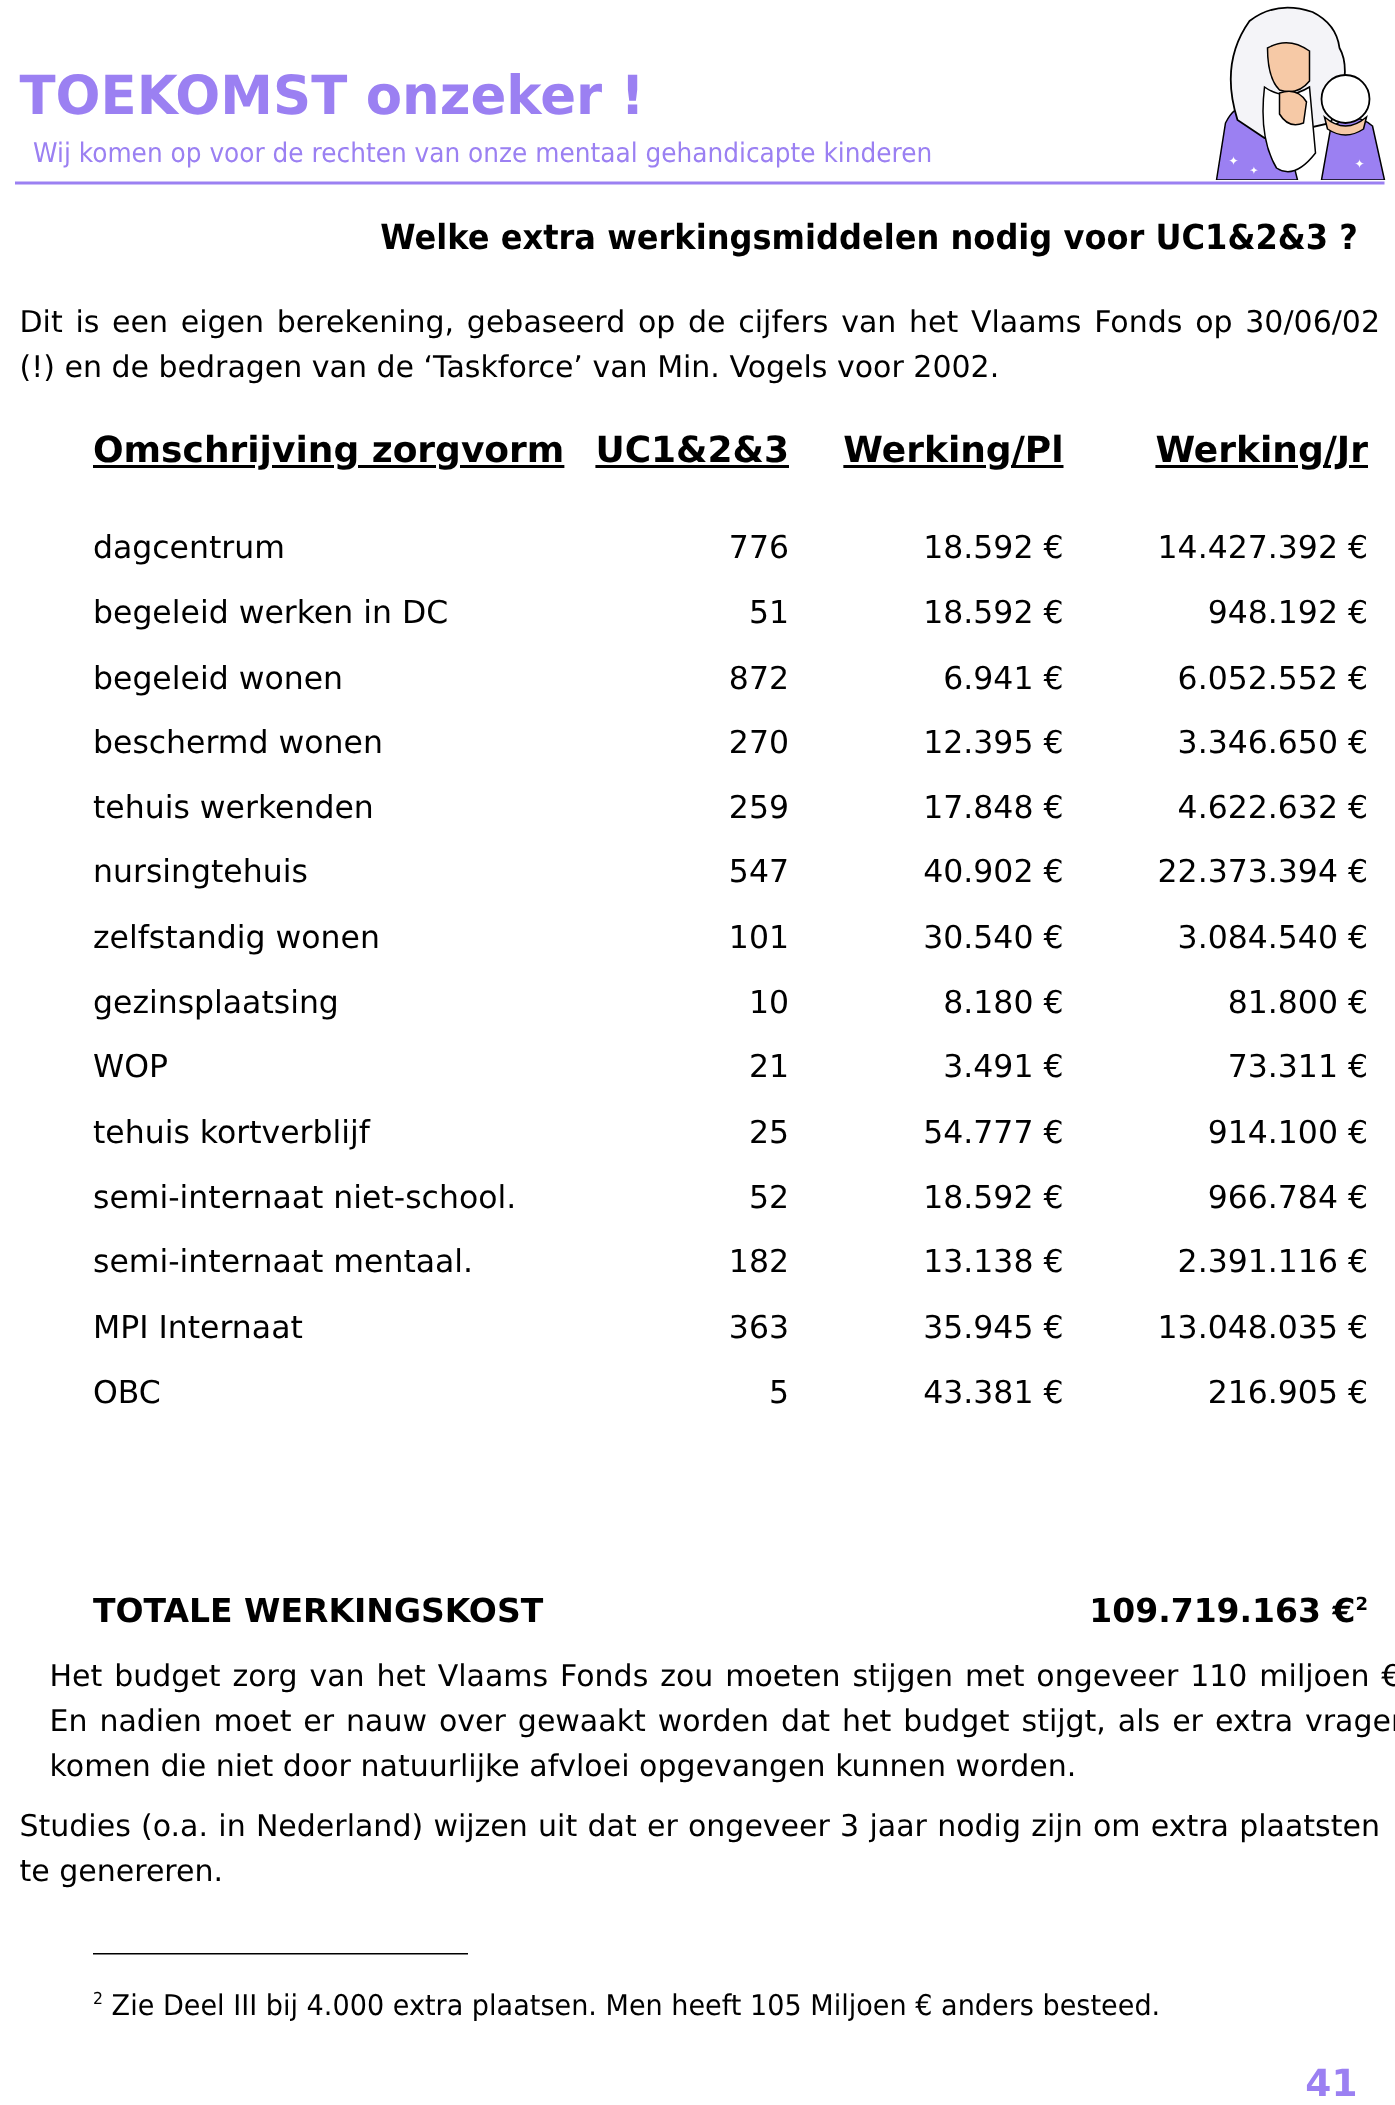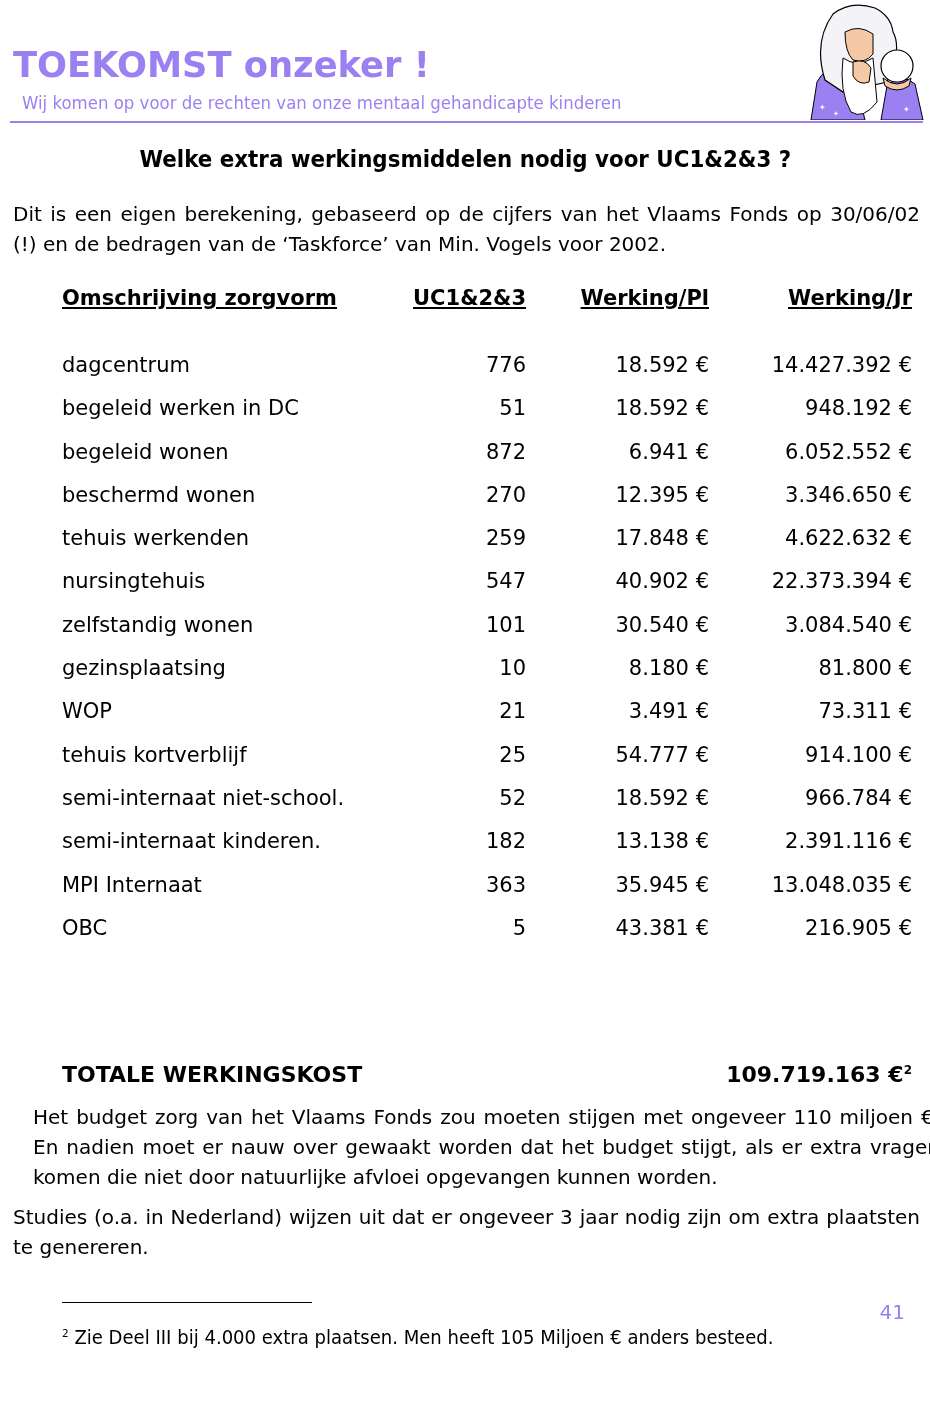--- a/index.html
+++ b/index.html
@@ -20,59 +20,59 @@
     transform: scaleX(0.92); transform-origin: left;
   }
   .header-line {
     position: absolute; left: 10px; top: 121px; width: 913px; height: 2px;
     background: #9b80f2;
   }
   .wizard {
     position: absolute; left: 803px; top: 2px; width: 122px; height: 118px;
   }
   .section-title {
-    position: absolute; left: 0; top: 146px; width: 930px; text-align: center;
+    position: absolute; left: 0; top: 146px; width: 930px; text-align: right;
     font-weight: bold; font-size: 23px; text-decoration: underline;
   }
   .section-title span { display: inline-block; transform: scaleX(0.93); }
   .para {
     position: absolute; left: 13px; width: 907px;
     font-size: 20px; line-height: 30px; text-align: justify;
   }
   .para.intro { top: 199px; }
   .para.p1 { top: 1102px; margin-left: 20px; }
   .para.p2 { top: 1202px; }
   .table {
     position: absolute; left: 62px; top: 286px; width: 850px;
   }
   .row { position: relative; height: 43.3px; font-size: 21px; }
   .row .c0 { position: absolute; left: 0; top: 0; white-space: nowrap; }
   .row .c1 { position: absolute; right: 386px; top: 0; text-align: right; white-space: nowrap; }
   .row .c2 { position: absolute; right: 203px; top: 0; text-align: right; white-space: nowrap; }
   .row .c3 { position: absolute; right: 0; top: 0; text-align: right; white-space: nowrap; }
-  .head-row { height: 63px; font-weight: bold; font-size: 21px; }
+  .head-row { height: 63px; font-weight: bold; font-size: 24px; }
   .head-row span { text-decoration: underline; }
   .body-rows { position: relative; top: 4px; }
   .total {
     position: absolute; left: 62px; top: 1062px; width: 850px; height: 30px;
     font-weight: bold; font-size: 22px;
   }
   .total .lbl { position: absolute; left: 0; top: 0; }
   .total .val { position: absolute; right: 0; top: 0; }
   .total .val sup { font-size: 12px; }
   .fn-line {
     position: absolute; left: 62px; top: 1302px; width: 250px; height: 1px; background: #000;
   }
   .footnote {
     position: absolute; left: 62px; top: 1326px; font-size: 19px;
     transform: scaleX(0.95); transform-origin: left;
   }
   .footnote sup { font-size: 11px; }
   .page-num {
-    position: absolute; right: 25px; top: 1300px; font-size: 20px; color: #9b80f2; font-weight: normal;
+    position: absolute; right: 25px; top: 1374px; font-size: 25px; color: #9b80f2; font-weight: bold;
   }
 </style>
 </head>
 <body>
 
 <div class="header">
   <div class="brand-title">TOEKOMST onzeker !</div>
   <div class="brand-sub">Wij komen op voor de rechten van onze mentaal gehandicapte kinderen</div>
   <div class="header-line"></div>
   <svg class="wizard" viewBox="0 0 122 118" xmlns="http://www.w3.org/2000/svg">
@@ -169,21 +169,21 @@
         <span class="c2">54.777 €</span>
         <span class="c3">914.100 €</span>
       </div>
     <div class="row">
         <span class="c0">semi-internaat niet-school.</span>
         <span class="c1">52</span>
         <span class="c2">18.592 €</span>
         <span class="c3">966.784 €</span>
       </div>
     <div class="row">
-        <span class="c0">semi-internaat kinderen.</span>
+        <span class="c0">semi-internaat mentaal.</span>
         <span class="c1">182</span>
         <span class="c2">13.138 €</span>
         <span class="c3">2.391.116 €</span>
       </div>
     <div class="row">
         <span class="c0">MPI Internaat</span>
         <span class="c1">363</span>
         <span class="c2">35.945 €</span>
         <span class="c3">13.048.035 €</span>
       </div>

